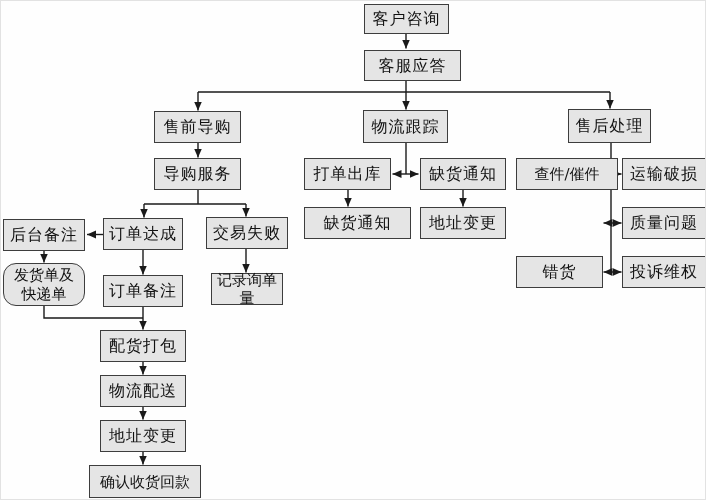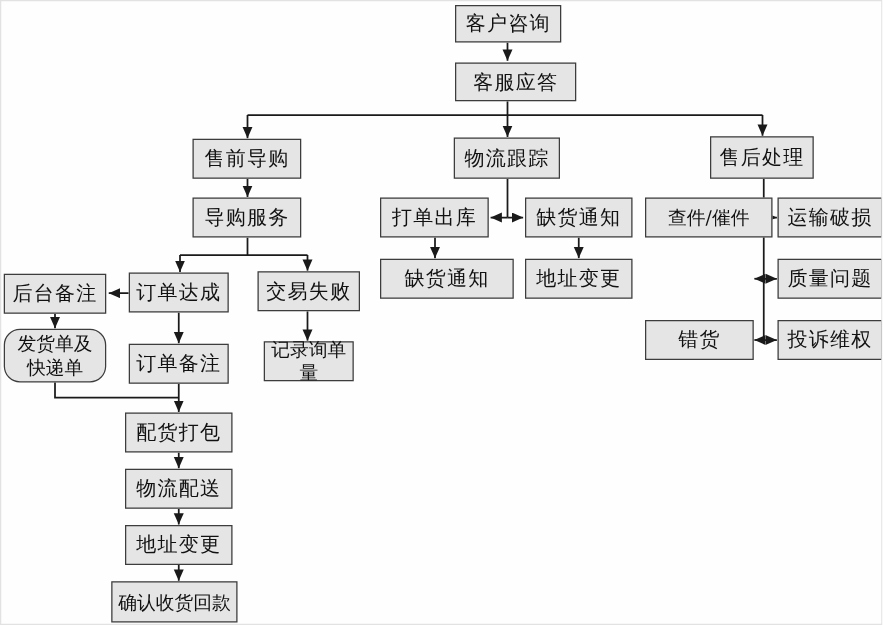--- a/index.html
+++ b/index.html
@@ -90,21 +90,21 @@
   <div class="node" style="left:102px;top:217px;width:80px;height:32px">订单达成</div>
   <div class="node" style="left:205px;top:216px;width:82px;height:32px">交易失败</div>
   <div class="node" style="left:2px;top:218px;width:82px;height:32px">后台备注</div>
   <div class="node wrap" style="left:2px;top:262px;width:82px;height:43px">发货单及快递单</div>
   <div class="node" style="left:102px;top:274px;width:80px;height:32px">订单备注</div>
   <div class="node small" style="left:210px;top:272px;width:72px;height:32px">记录询单量</div>
 
   <div class="node" style="left:99px;top:329px;width:86px;height:32px">配货打包</div>
   <div class="node" style="left:99px;top:374px;width:86px;height:32px">物流配送</div>
   <div class="node" style="left:99px;top:419px;width:86px;height:32px">地址变更</div>
-  <div class="node small" style="left:88px;top:464px;width:101px;height:33px">确认收货回款</div>
+  <div class="node small" style="left:88px;top:464px;width:112px;height:33px">确认收货回款</div>
 
   <div class="node" style="left:362px;top:109px;width:85px;height:33px">物流跟踪</div>
   <div class="node" style="left:303px;top:157px;width:87px;height:32px">打单出库</div>
   <div class="node" style="left:419px;top:157px;width:86px;height:32px">缺货通知</div>
   <div class="node" style="left:303px;top:206px;width:107px;height:32px">缺货通知</div>
   <div class="node" style="left:419px;top:206px;width:86px;height:32px">地址变更</div>
 
   <div class="node" style="left:567px;top:108px;width:83px;height:34px">售后处理</div>
   <div class="node small" style="left:515px;top:157px;width:102px;height:32px">查件/催件</div>
   <div class="node" style="left:621px;top:157px;width:84px;height:32px">运输破损</div>

